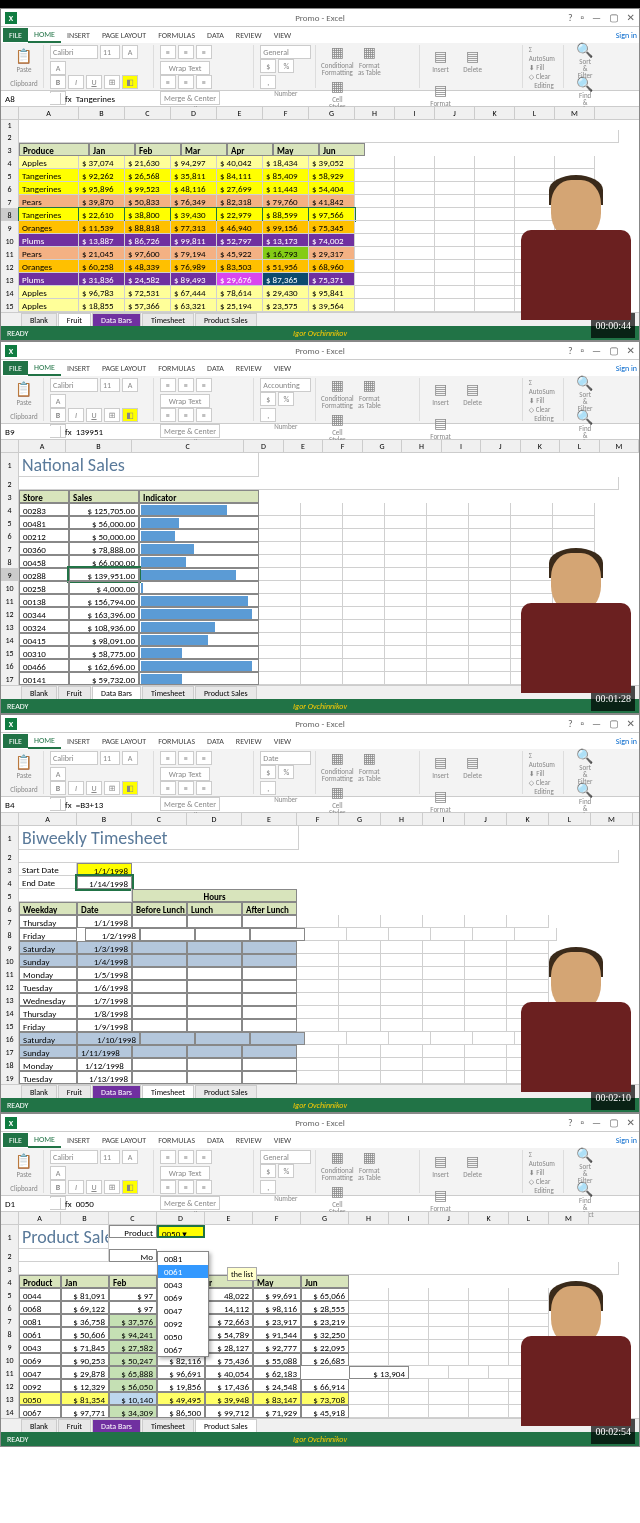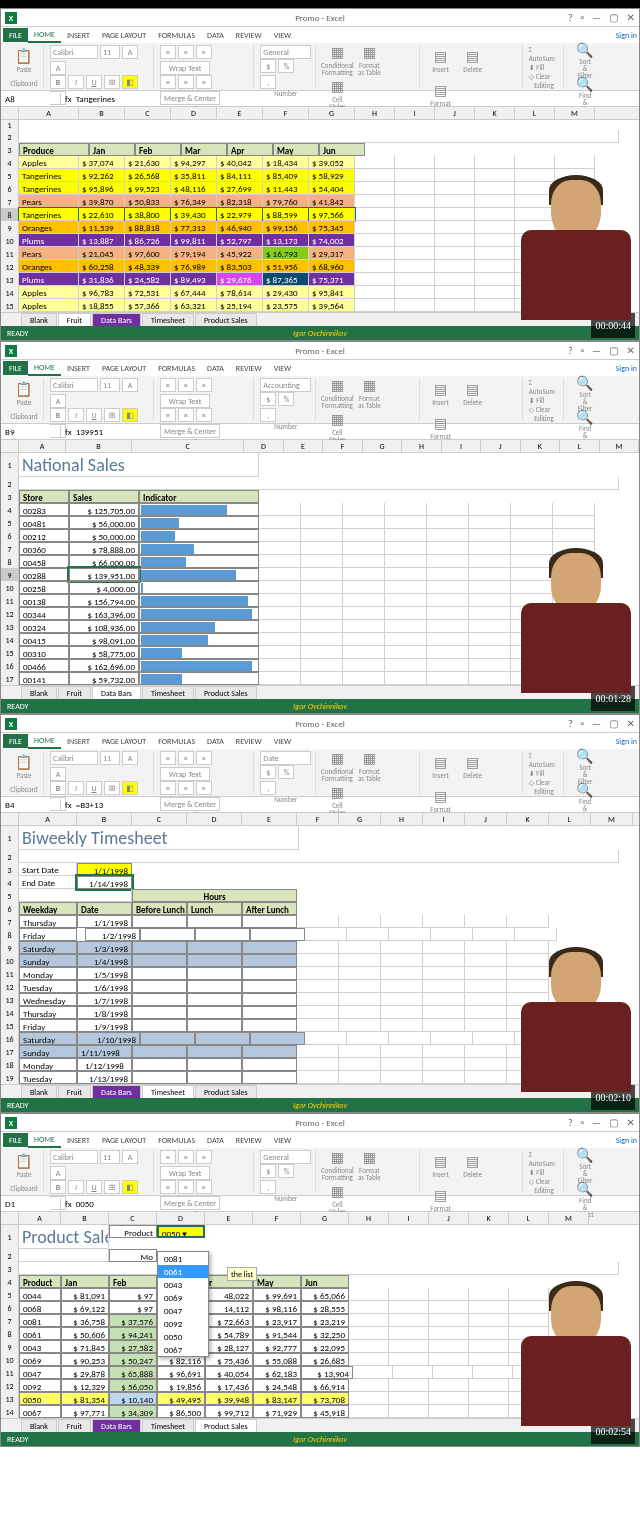--- a/index.html
+++ b/index.html
@@ -1413,21 +1413,21 @@
           <div class="cell" style="width:40px"></div>
 </div>
         <div class="cell-row">
   <div class="rowh">11</div>
   <div class="cell" style="width:42px;border:1px solid #888;text-align:left;">0047</div>
           <div class="cell" style="width:48px;border:1px solid #888;text-align:right;">$ 29,878</div>
           <div class="cell" style="width:48px;border:1px solid #888;text-align:right;background:#c5e0b4">$ 65,888</div>
           <div class="cell" style="width:48px;border:1px solid #888;text-align:right;">$ 96,691</div>
           <div class="cell" style="width:48px;border:1px solid #888;text-align:right;">$ 40,054</div>
           <div class="cell" style="width:48px;border:1px solid #888;text-align:right;">$ 62,183</div>
-          <div class="cell" style="width:52px;border:1px solid #888;text-align:right;">$ 13,904</div>
+          <div class="cell" style="width:60px;border:1px solid #888;text-align:right;margin-left:48px;">$ 13,904</div>
   <div class="cell" style="width:40px"></div>
           <div class="cell" style="width:40px"></div>
           <div class="cell" style="width:40px"></div>
           <div class="cell" style="width:40px"></div>
           <div class="cell" style="width:40px"></div>
 </div>
         <div class="cell-row">
   <div class="rowh">12</div>
   <div class="cell" style="width:42px;border:1px solid #888;text-align:left;">0092</div>
           <div class="cell" style="width:48px;border:1px solid #888;text-align:right;">$ 12,329</div>

